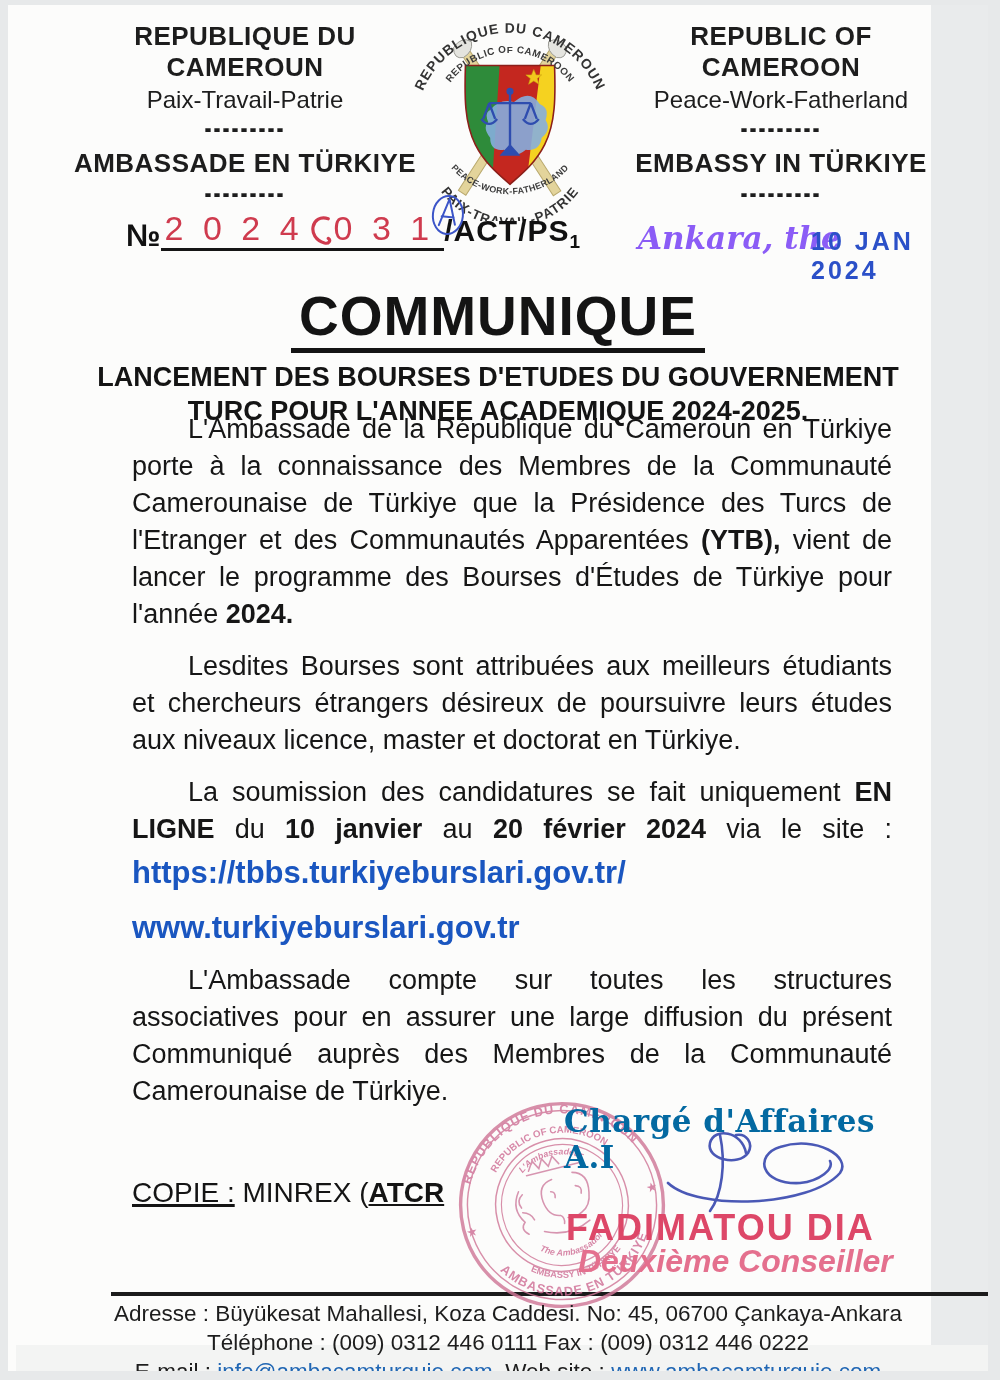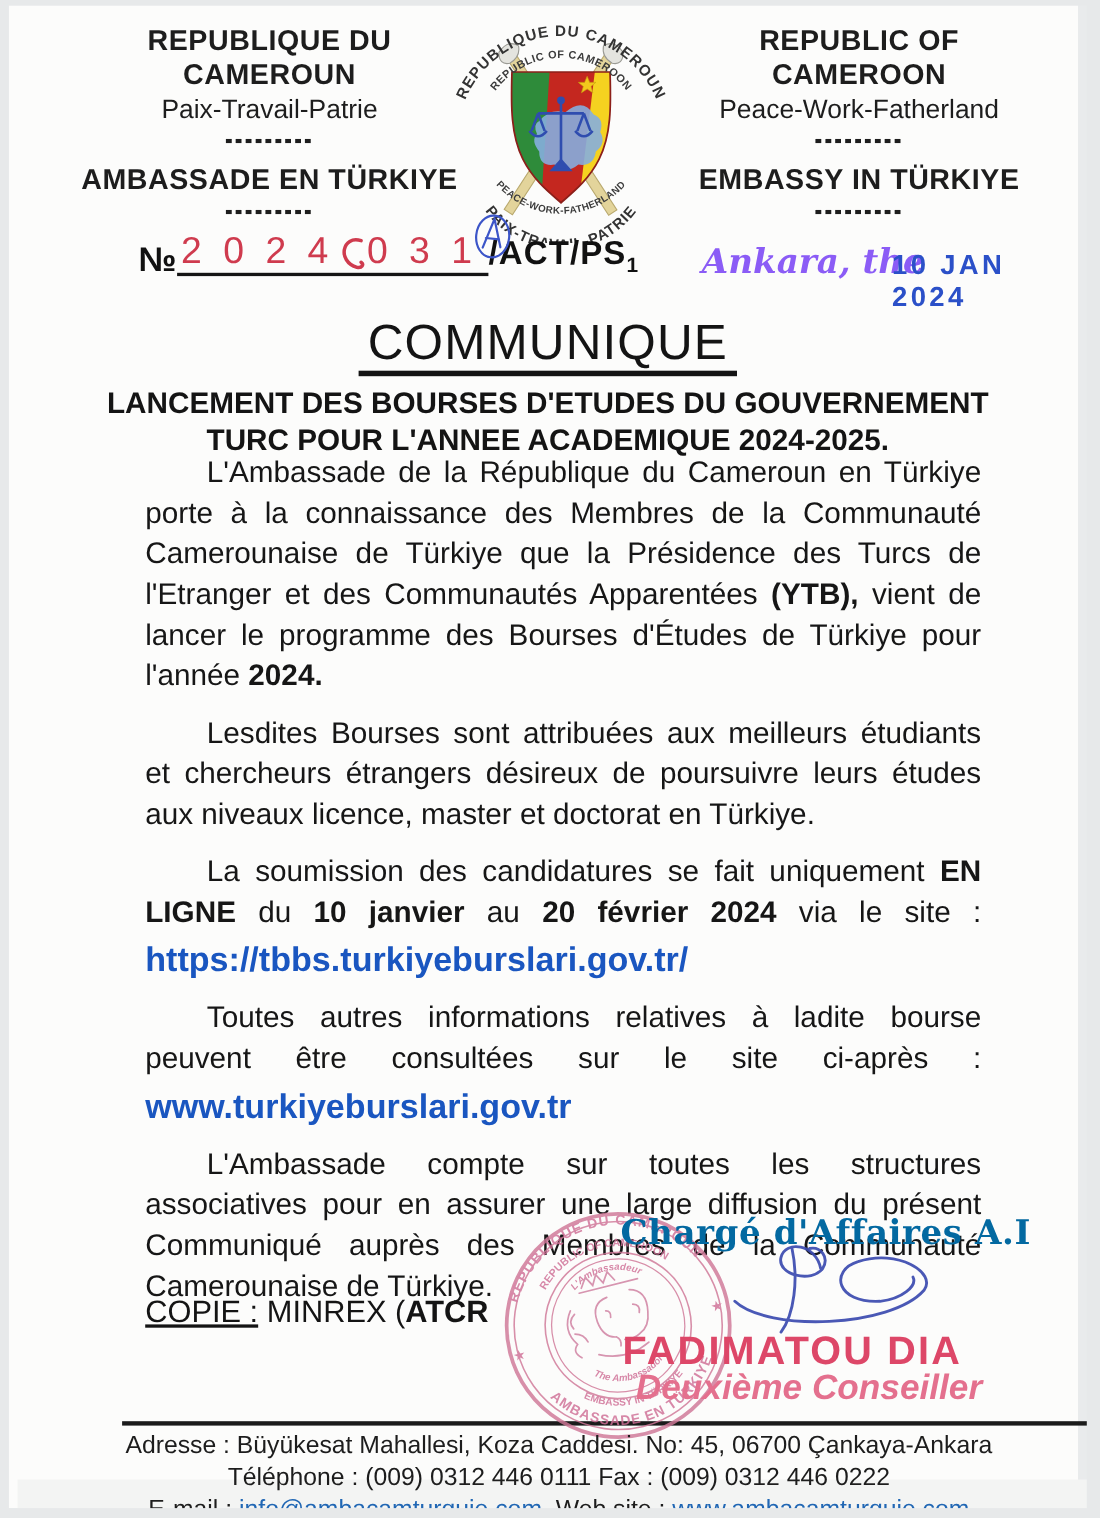--- a/index.html
+++ b/index.html
@@ -1,49 +1,49 @@
 <!DOCTYPE html>
 <html><head>
 <meta charset="utf-8">
 <style>
   html,body{margin:0;padding:0;}
   body{width:1000px;height:1380px;background:#e9ebec;font-family:"Liberation Sans",sans-serif;position:relative;overflow:hidden;}
-  .page{position:absolute;left:8px;top:5px;width:972px;height:1366px;background:#fcfcfb;}
+  .page{position:absolute;left:8px;top:5px;width:891px;height:1366px;background:#fcfcfb;padding-left:32px;}
   
   .hdr{position:absolute;text-align:center;color:#1d1d1d;}
   .hdr-l1{font-size:26px;font-weight:700;letter-spacing:.5px;}
   .hdr-l2{font-size:24px;margin-top:3px;}
   .hdr-dash{font-size:21px;font-weight:900;letter-spacing:2px;margin-top:1px;transform:scaleY(1.5);}
   .hdr-l3{font-size:26px;font-weight:700;margin-top:9px;letter-spacing:.5px;}
   
   .refline{position:absolute;left:118px;top:206px;display:flex;align-items:flex-end;color:#111;}
   .no-sym{font-size:31px;font-weight:800;line-height:1;}
   .stampnum{border-bottom:3px solid #151515;padding:0 10px 3px 4px;display:flex;align-items:flex-end;}
   .rednum{font-size:34px;font-weight:400;letter-spacing:5px;line-height:1;color:#cf3b4e;}
   .actps{font-size:30px;font-weight:800;line-height:1;letter-spacing:1px;text-align:center;}
   .actps sub{font-size:19px;font-weight:800;}
   .cmark{display:inline-block;margin:0 2px -4px 0;}
   .paraph{position:absolute;left:420px;top:186px;transform:rotate(6deg);}
   
   .ankara{position:absolute;left:630px;top:215px;font-family:"DejaVu Serif",serif;font-style:italic;font-weight:700;font-size:31px;color:#8b5cf6;}
   .datestamp{position:absolute;left:803px;top:222px;font-size:25px;font-weight:700;letter-spacing:3px;color:#2b50c8;}
   
   .titlewrap{position:absolute;left:0;top:281px;width:980px;text-align:center;color:#141414;}
-  .title{font-size:45px;font-weight:400;letter-spacing:1px;border-bottom:5px solid #141414;display:inline-block;padding:0 8px 1px;line-height:1.1;}
+  .title{font-size:55px;font-weight:700;letter-spacing:1px;border-bottom:5px solid #141414;display:inline-block;padding:0 8px 1px;line-height:1.1;}
   .subtitle{font-size:27px;font-weight:800;line-height:34px;margin-top:7px;}
   
   .bodywrap{position:absolute;left:124px;top:406px;width:760px;color:#161616;}
   .para{font-size:27px;line-height:37px;text-align:justify;text-indent:56px;margin:0 0 15px 0;}
   .para b{font-weight:800;}
   .stretch-last{text-align-last:justify;}
   .doclink{display:inline-block;font-size:31px;font-weight:800;color:#1a56c0;text-decoration-thickness:3px;margin:2px 0 14px 0;line-height:1.25;cursor:pointer;}
   
   .copyline{position:absolute;left:124px;top:1172px;font-size:28px;color:#141414;}
   .copy-label{font-weight:400;text-decoration:underline;text-decoration-thickness:3px;}
-  .copy-bold{font-weight:800;}
+  .copy-bold{font-weight:800;text-decoration:underline;}
   
   .sealwrap{position:absolute;left:437px;top:1083px;z-index:3;}
   .sigtitle{position:absolute;left:556px;top:1098px;z-index:4;font-family:"DejaVu Serif",serif;font-size:31px;font-weight:700;color:#0369a1;letter-spacing:.5px;}
   .sigscribble{position:absolute;left:642px;top:1114px;z-index:5;}
   .signame{position:absolute;left:558px;top:1202px;z-index:5;font-size:36px;font-weight:900;letter-spacing:2px;color:#dd4768;}
   .sigrole{position:absolute;left:570px;top:1238px;z-index:5;font-family:Liberation Sans, sans-serif;font-style:italic;font-weight:700;font-size:32px;color:#e4708e;}
   
   .footrule{position:absolute;left:103px;top:1287px;width:892px;height:4px;background:#1b1b1b;z-index:2;}
   .footer{position:absolute;left:0;top:1294px;width:1000px;text-align:center;font-size:22.5px;line-height:29px;color:#1d1d1d;z-index:4;}
   .footer a, .flink{color:#2167b4;text-decoration:underline;cursor:pointer;}
@@ -144,21 +144,20 @@
       <div>LANCEMENT DES BOURSES D'ETUDES DU GOUVERNEMENT</div>
       <div>TURC POUR L'ANNEE ACADEMIQUE 2024-2025.</div>
     </div>
   </div>
 
   <div class="bodywrap">
     <p class="para"><span>L'Ambassade de la République du Cameroun en Türkiye porte à la connaissance des Membres de la Communauté Camerounaise de Türkiye que la Présidence des Turcs de l'Etranger et des Communautés Apparentées </span><b>(YTB),</b><span> vient de lancer le programme des Bourses d'Études de Türkiye pour l'année </span><b>2024.</b></p>
     <p class="para">Lesdites Bourses sont attribuées aux meilleurs étudiants et chercheurs étrangers désireux de poursuivre leurs études aux niveaux licence, master et doctorat en Türkiye.</p>
     <p class="para stretch-last" style="margin-bottom:4px;"><span>La soumission des candidatures se fait uniquement </span><b>EN LIGNE</b><span> du </span><b>10 janvier</b><span> au </span><b>20 février 2024</b><span> via le site :</span></p>
     <a class="doclink">https://tbbs.turkiyeburslari.gov.tr/</a>
-    <p class="para stretch-last" style="margin-bottom:4px;">Toutes autres informations relatives à ladite bourse peuvent être consultées sur le site ci-après :</p>
     <a class="doclink">www.turkiyeburslari.gov.tr</a>
     <p class="para">L'Ambassade compte sur toutes les structures associatives pour en assurer une large diffusion du présent Communiqué auprès des Membres de la Communauté Camerounaise de Türkiye.</p>
   </div>
 
   <div class="copyline">
     <span class="copy-label">COPIE :</span><span> MINREX (</span><span class="copy-bold">ATCR</span>
   </div>
 
   <svg class="sealwrap" width="234" height="234" viewBox="0 0 240 240" opacity="0.82">
     <defs>

